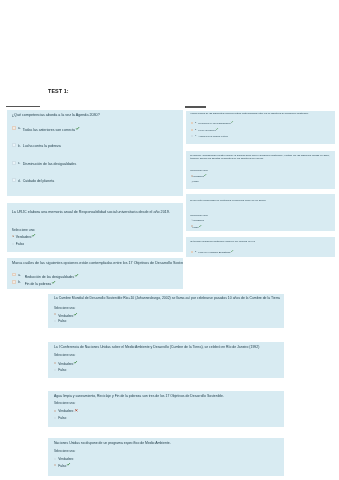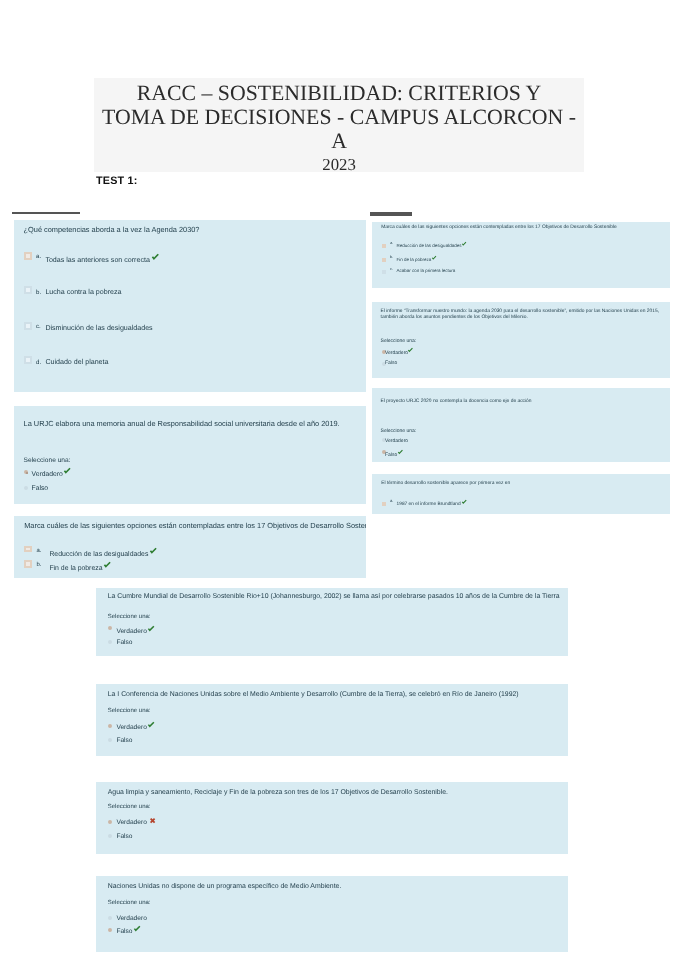--- a/index.html
+++ b/index.html
@@ -20,26 +20,20 @@
   .rd{border:0.4px solid #cbdce4;background:#e9f3f8;border-radius:50%;}
   .rd-on{border:0.4px solid #cbb6a6;background:#ddd3cc;border-radius:50%;}
   .rd-on:after{content:"";position:absolute;left:24%;top:24%;width:52%;height:52%;border-radius:50%;background:#b09b8c;}
   .letter{position:absolute;}
   .mark{display:inline-block;}
 </style>
 </head>
 <body>
 
 <div class="page">
-  <div class="titlebox">
-    <div class="t">RACC – SOSTENIBILIDAD: CRITERIOS Y</div>
-    <div class="t">TOMA DE DECISIONES - CAMPUS ALCORCON -</div>
-    <div class="t">A</div>
-    <div class="yr">2023</div>
-  </div>
   <div class="test1">TEST 1:</div>
   <div id="quiz-root">
       <div class="divbar" style="left:6.3px;top:105.8px;width:33.7px;"></div>
       <div class="qbox" style="left:6.6px;top:109.8px;width:176.4px;height:86.2px;">
         <div class="qtext" style="left:5.2px;top:3.4px;white-space:nowrap;font-size:3.7px;line-height:5.18px;">¿Qué competencias aborda a la vez la Agenda 2030?</div>
         <span class="ctrl cb-on" style="left:5.50px;top:15.80px;width:4.10px;height:4.10px;"></span>
         <div class="opt" style="left:16.1px;top:17.00px;font-size:3.55px;line-height:4.62px;"><span class="letter" style="left:-4.70px;top:-0.78px;font-size:3.05px;">a.</span><span>Todas las anteriores son correcta</span><svg class="mark" width="3.37" height="2.84" viewBox="0 0 12 10" style="margin-left:0.64px;vertical-align:24%;overflow:visible;">
             <path d="M0.8 5.0 L3.4 8.4 L11.2 0.4" fill="none" stroke="#2e7d32" stroke-width="3.0" stroke-linecap="butt" stroke-linejoin="miter"></path>
           </svg></div>
         <span class="ctrl cb" style="left:5.50px;top:33.30px;width:4.10px;height:4.10px;"></span>

